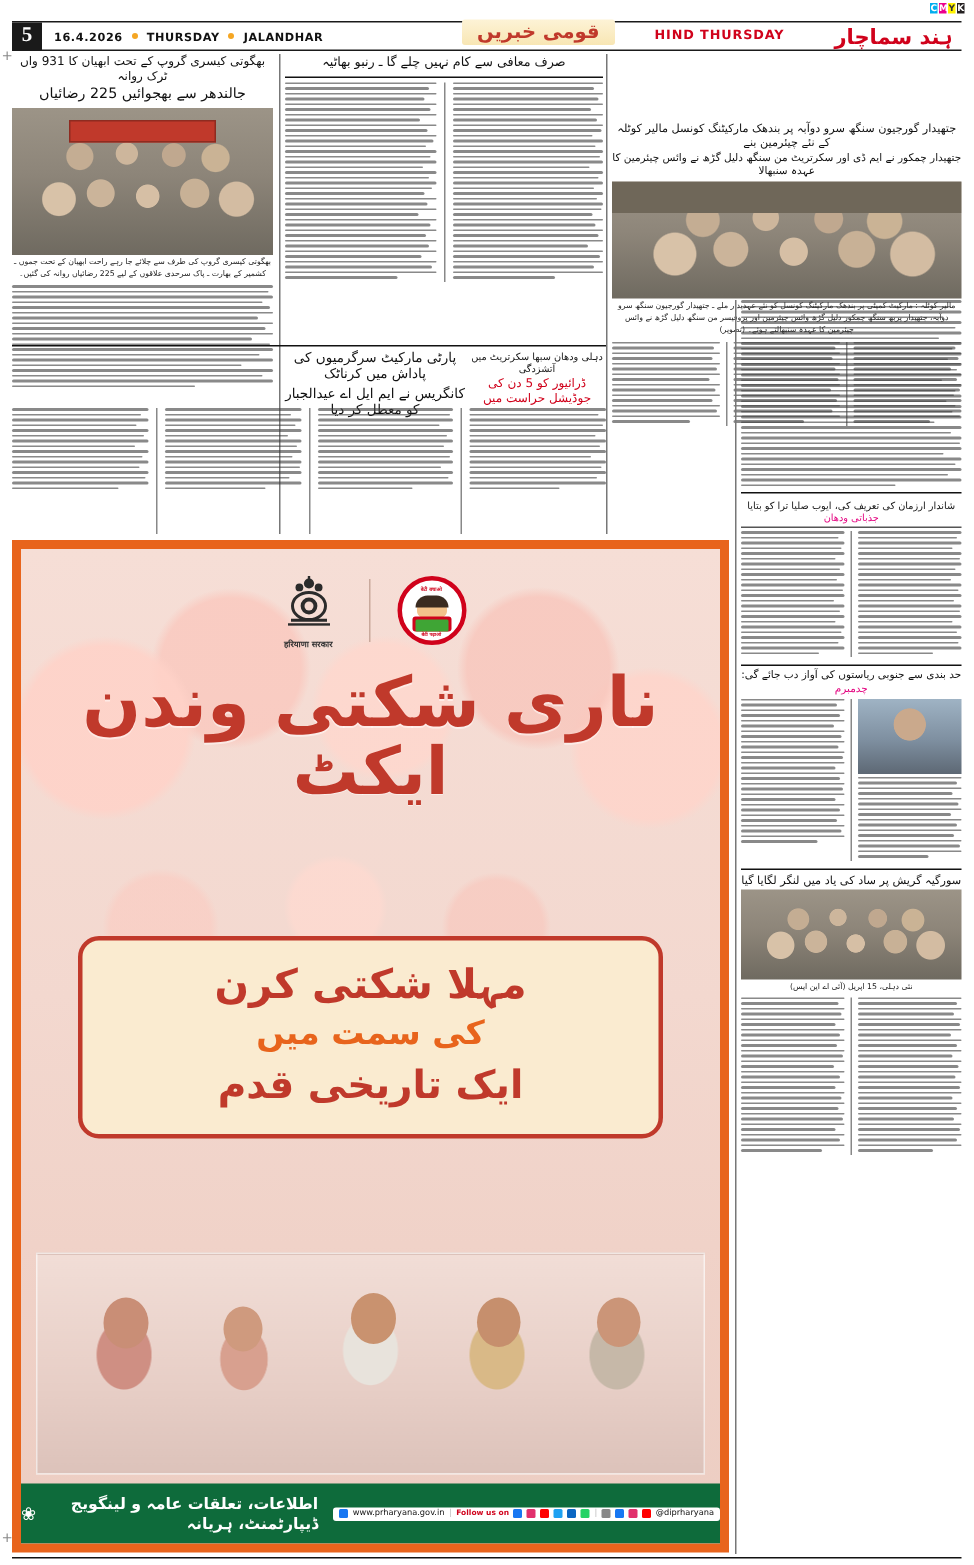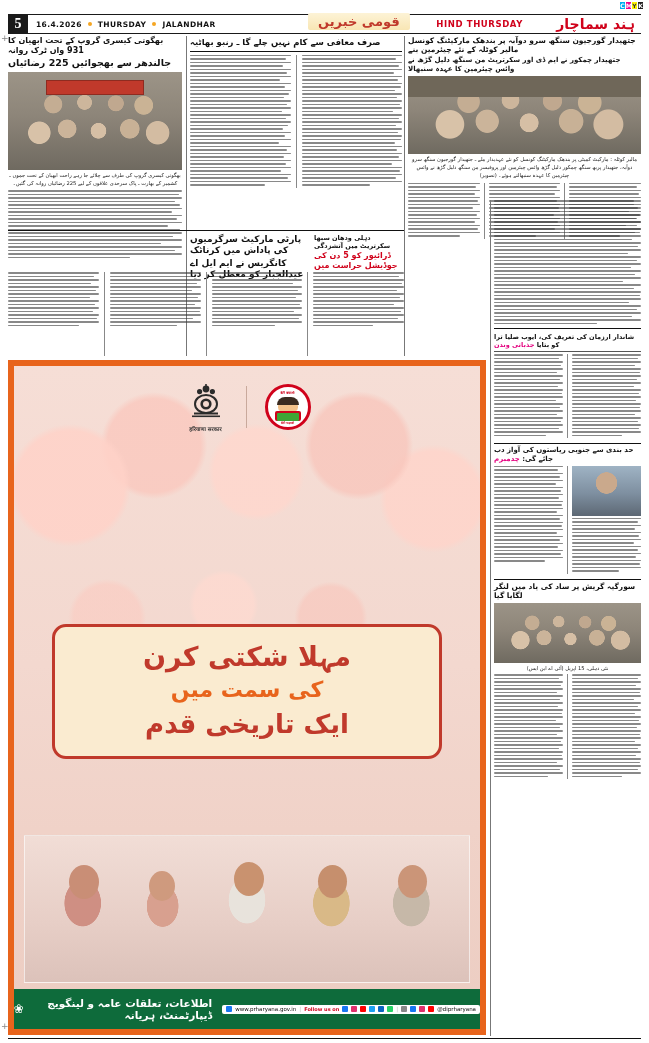--- a/index.html
+++ b/index.html
@@ -46,21 +46,21 @@
     font-weight:bold; direction:rtl; }
   .lines { display:block; }
   .lines .ln {
     display:block; height:2.1px; margin-bottom:2.4px; border-radius:1px;
     background:#3a3a3a; opacity:.72;
   }
   .lines.tiny .ln { height:1.5px; margin-bottom:2px; opacity:.6; }
   .lines .ln:last-child { width:62%; }
 
   .hl {
-    direction:rtl; text-align:left; font-weight:bold; color:#111;
+    direction:rtl; text-align:center; font-weight:normal; color:#111;
     line-height:1.25; font-size:8.5px;
   }
   .hl.big { font-size:10px; }
   .hl.red { color:#D0021B; }
 
   .rule { border-top:1px solid #111; }
   .rule-thin { border-top:.6px solid #555; }
 
   
   .photo { background:#b9b2a6; position:relative; overflow:hidden; }
@@ -304,21 +304,21 @@
           <span class="ln" style="width:98%"></span>
         <span class="ln" style="width:100%"></span>
           <span class="ln" style="width:94%"></span>
         <span class="ln" style="width:100%"></span>
           <span class="ln" style="width:68%"></span>
       </div>
     </div>
   </div>
 
   <div class="box" style="left:408px; top:36px; width:233px;">
-    <div class="hl" style="font-size:7.5px;">جتھیدار گورجیون سنگھ سرو دوآبہ پر بندھک مارکیٹنگ کونسل مالیر کوٹلہ کے نئے چیئرمین بنے</div>
+    <div class="hl" style="font-size:7.5px;margin-top:45px;">جتھیدار گورجیون سنگھ سرو دوآبہ پر بندھک مارکیٹنگ کونسل مالیر کوٹلہ کے نئے چیئرمین بنے</div>
     <div class="hl" style="font-size:7px;margin-top:1px;">جتھیدار چمکور نے ایم ڈی اور سکرتریٹ من سنگھ دلیل گڑھ نے وائس چیئرمین کا عہدہ سنبھالا</div>
     <div class="photo grp" style="margin-top:3px; width:100%; height:78px;">
       <div style="position:absolute;left:0;top:0;width:100%;height:26%;background:#6f6759;"></div>
     </div>
     <div class="cap" style="margin-top:2px;">مالیر کوٹلہ : مارکیٹ کمیٹی پر بندھک مارکیٹنگ کونسل کو نئے عہدیدار ملے ـ جتھیدار گورجیون سنگھ سرو دوآبہ، جتھیدار پربھ سنگھ چمکور دلیل گڑھ وائس چیئرمین اور پروفیسر من سنگھ دلیل گڑھ نے وائس چیئرمین کا عہدہ سنبھالتے ہوئے۔ (تصویر)</div>
     <div style="display:flex; gap:4px; margin-top:3px;">
       <div style="flex:1" class="lines tiny">
         <span class="ln" style="width:100%"></span>
           <span class="ln" style="width:95%"></span>
         <span class="ln" style="width:100%"></span>
@@ -493,20 +493,24 @@
         <div class="bbbp">
           <div style="position:absolute;top:3px;left:0;right:0;text-align:center;font-size:3.4px;color:#D0021B;font-weight:bold;">बेटी बचाओ</div>
           <div style="position:absolute;top:12px;left:50%;transform:translateX(-50%);width:20px;height:14px;border-radius:50% 50% 40% 40%;background:#f3c28b;"></div>
           <div style="position:absolute;top:10px;left:50%;transform:translateX(-50%);width:22px;height:8px;border-radius:11px 11px 0 0;background:#3a2b20;"></div>
           <div style="position:absolute;top:24px;left:50%;transform:translateX(-50%);width:26px;height:10px;background:#D0021B;border-radius:2px;"></div>
           <div style="position:absolute;top:26px;left:50%;transform:translateX(-50%);width:22px;height:8px;background:#3FA535;border-radius:1px;"></div>
           <div style="position:absolute;bottom:2px;left:0;right:0;text-align:center;font-size:3.2px;color:#D0021B;font-weight:bold;">बेटी पढ़ाओ</div>
         </div>
       </div>
 
+      <div class="ad-title">
+        <span>ناری شکتی وندن</span>
+        <span class="l2">ایکٹ</span>
+      </div>
 
       <div class="ad-box">
         <div class="b1">مہلا شکتی کرن</div>
         <div class="b2">کی سمت میں</div>
         <div class="b3">ایک تاریخی قدم</div>
       </div>
 
       <div class="ad-people">
         <div class="hd" style="left:10%;top:20%;width:30px;height:34px;background:#c98e76;"></div>
         <div class="hd" style="left:28%;top:24%;width:26px;height:30px;background:#cf9a7e;"></div>
@@ -580,21 +584,21 @@
       <span class="ln" style="width:100%"></span>
         <span class="ln" style="width:94%"></span>
       <span class="ln" style="width:100%"></span>
         <span class="ln" style="width:70%"></span>
     </div>
 
     <div class="rule" style="margin-top:4px;"></div>
 
     <div class="hl" style="font-size:6.5px;margin-top:4px;">
       <span>شاندار ارزمان کی تعریف کی، ایوب صلیا ترا کو بتایا</span>
-      <span class="pink" style="color:#E4007F">جذباتی وندن</span>
+      <span class="pink" style="color:#E4007F">جذباتی ودھان</span>
     </div>
     <div class="rule-thin" style="margin-top:2px;"></div>
     <div style="display:flex;gap:4px;margin-top:2px;">
       <div style="flex:1" class="lines tiny">
         <span class="ln" style="width:100%"></span>
           <span class="ln" style="width:94%"></span>
         <span class="ln" style="width:100%"></span>
           <span class="ln" style="width:97%"></span>
         <span class="ln" style="width:100%"></span>
           <span class="ln" style="width:91%"></span>

